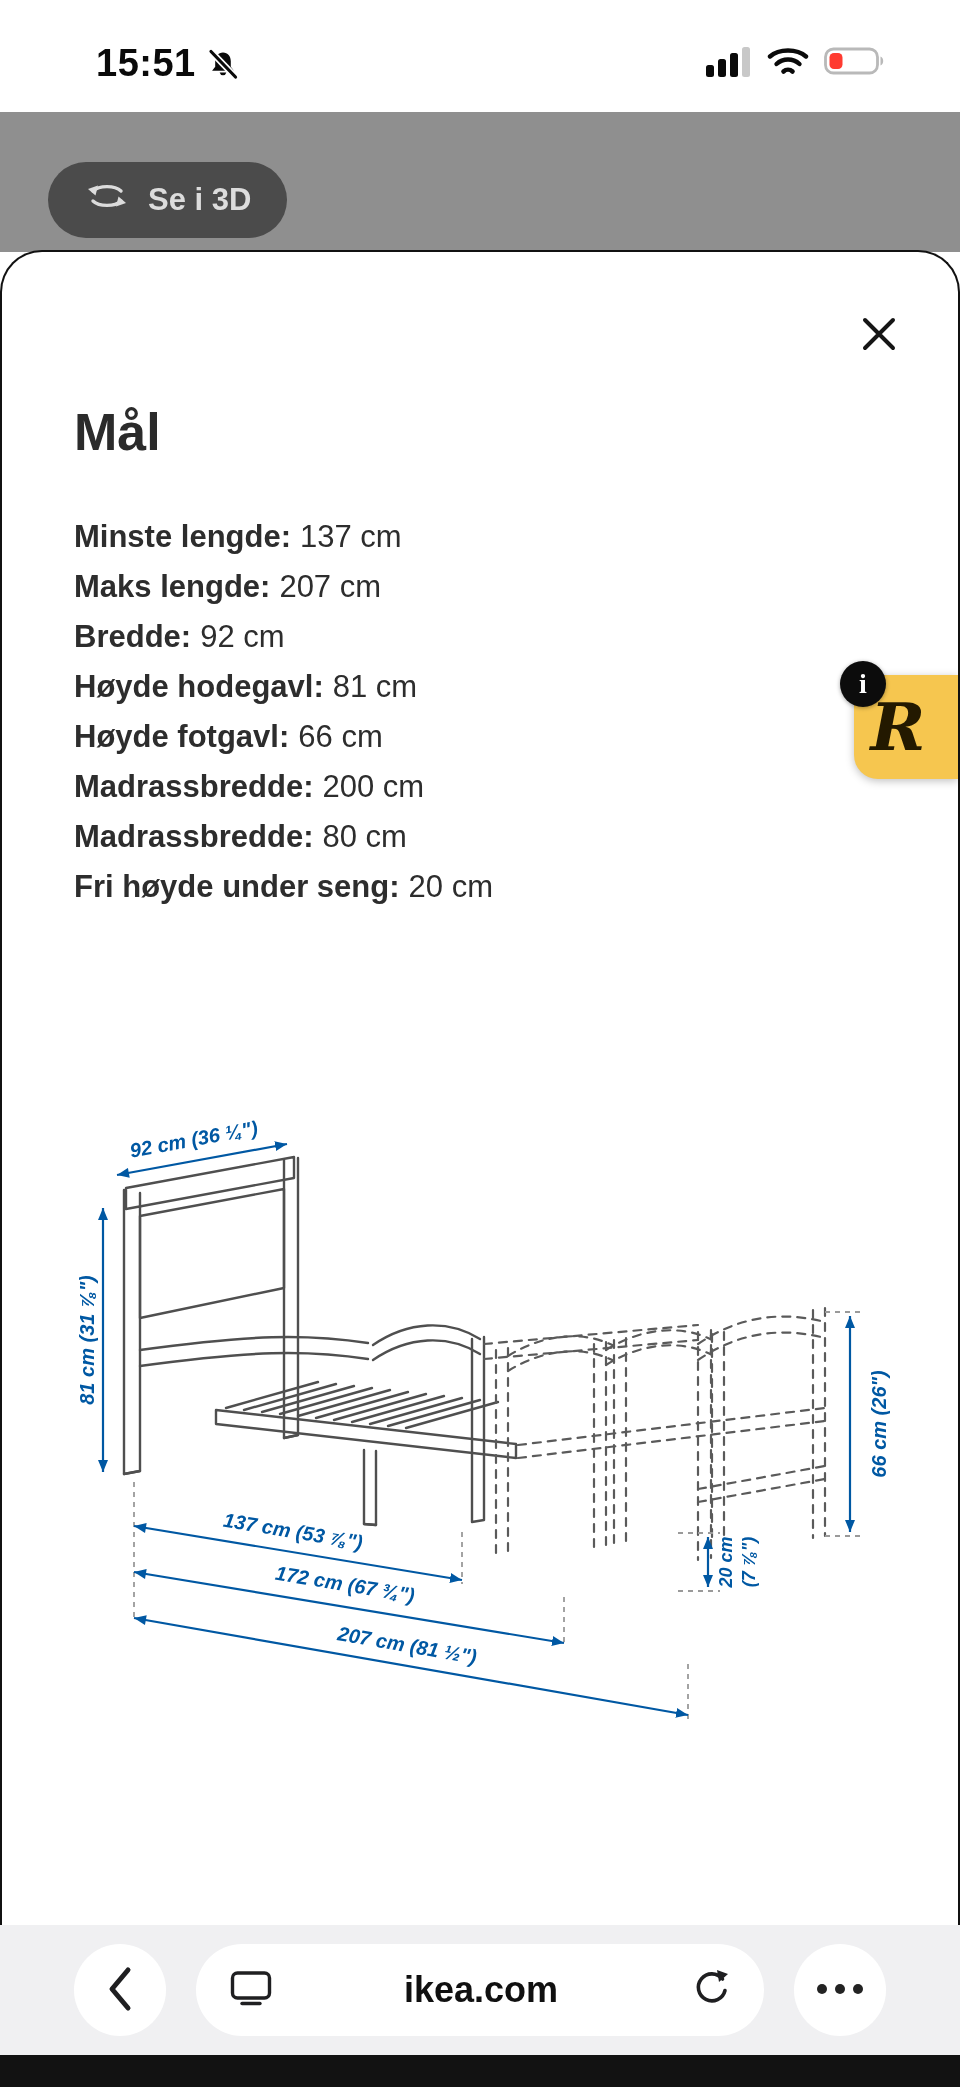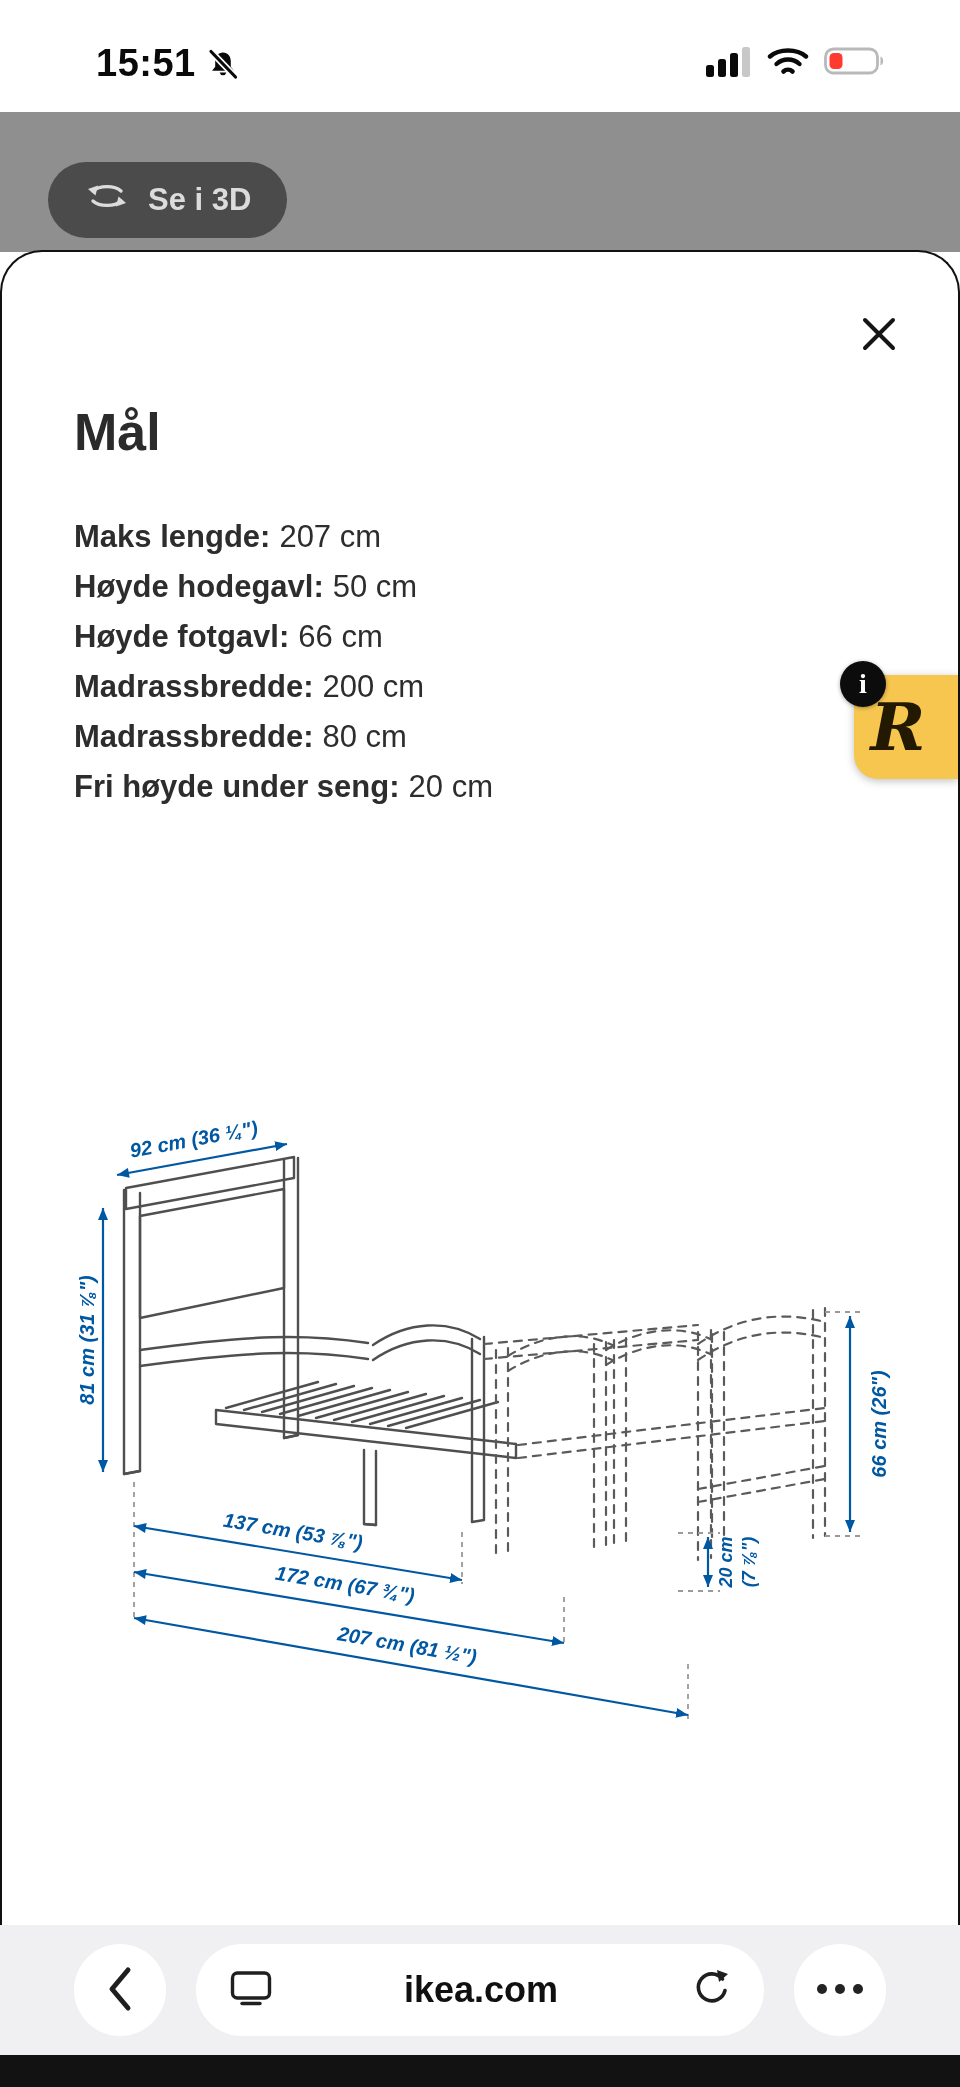--- a/index.html
+++ b/index.html
@@ -133,24 +133,30 @@
       <svg width="48" height="48" viewBox="0 0 48 48">
         <path d="M10,10 L38,38 M38,10 L10,38" stroke="#151515" stroke-width="4" stroke-linecap="round"></path>
       </svg>
     </span>
   </button>
 
   <h1 class="modal-title">Mål</h1>
 
   <div class="specs">
     <div class="spec-row">
+      <span class="spec-label">Minste lengde:</span><span class="spec-value">137 cm</span>
+    </div>
+    <div class="spec-row">
       <span class="spec-label">Maks lengde:</span><span class="spec-value">207 cm</span>
     </div>
     <div class="spec-row">
-      <span class="spec-label">Høyde hodegavl:</span><span class="spec-value">50 cm</span>
+      <span class="spec-label">Bredde:</span><span class="spec-value">92 cm</span>
+    </div>
+    <div class="spec-row">
+      <span class="spec-label">Høyde hodegavl:</span><span class="spec-value">81 cm</span>
     </div>
     <div class="spec-row">
       <span class="spec-label">Høyde fotgavl:</span><span class="spec-value">66 cm</span>
     </div>
     <div class="spec-row">
       <span class="spec-label">Madrassbredde:</span><span class="spec-value">200 cm</span>
     </div>
     <div class="spec-row">
       <span class="spec-label">Madrassbredde:</span><span class="spec-value">80 cm</span>
     </div>

